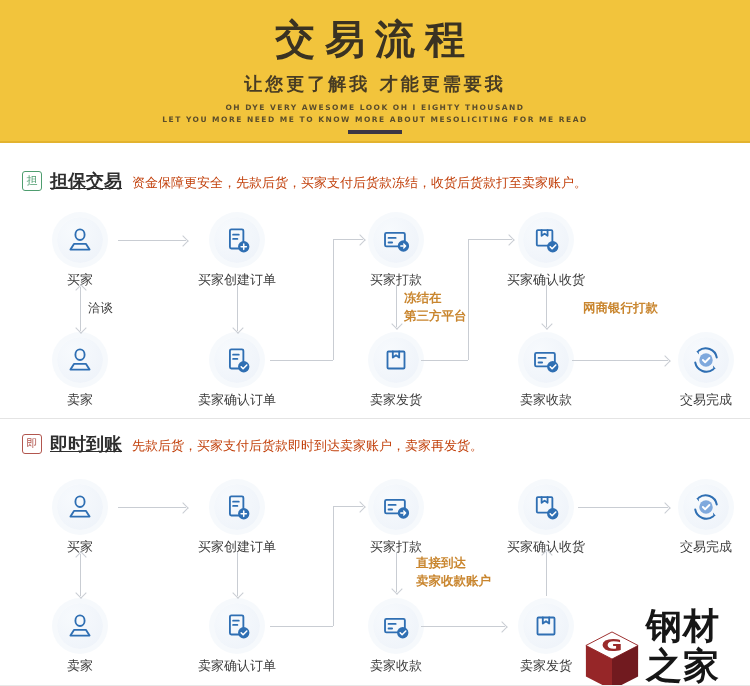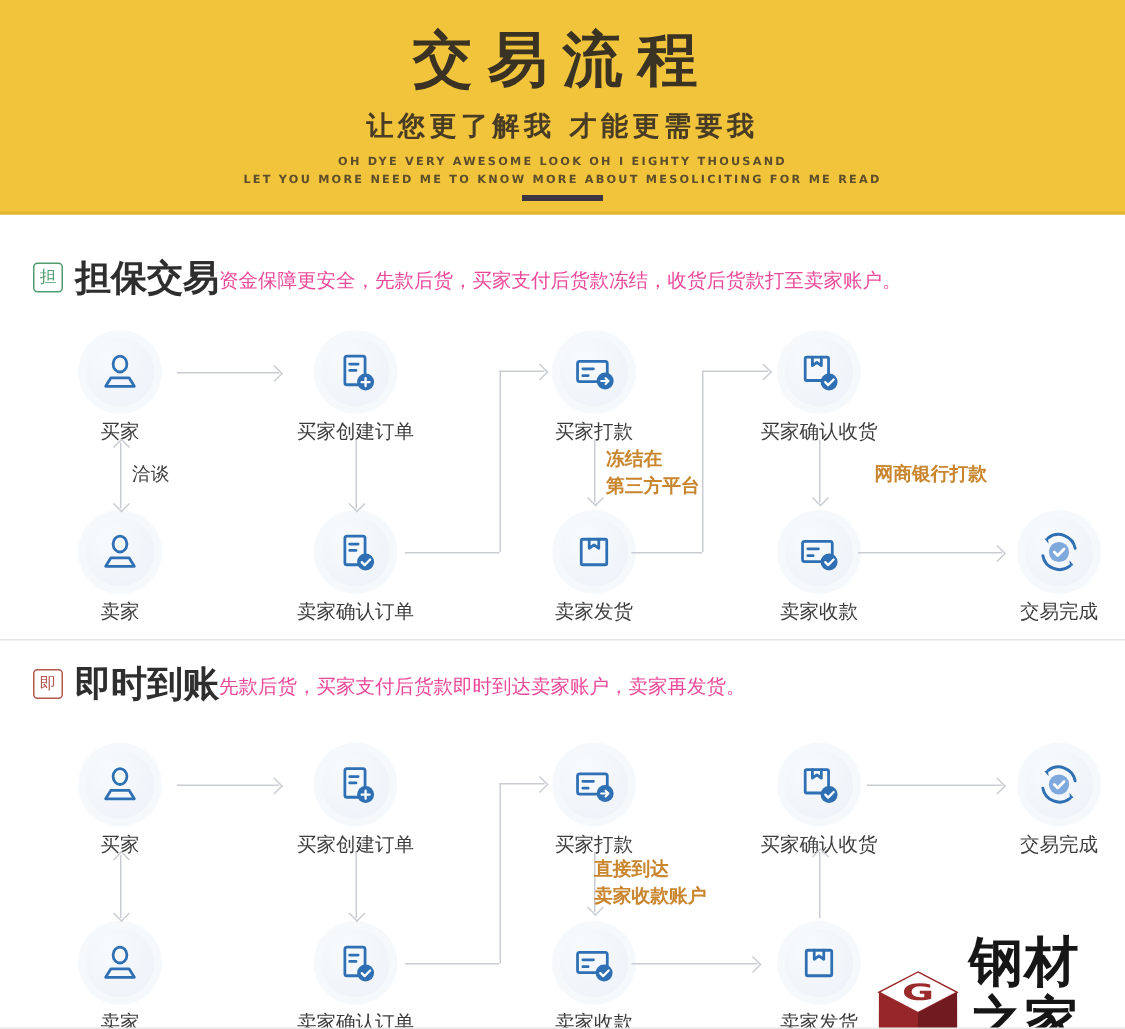--- a/index.html
+++ b/index.html
@@ -15,22 +15,22 @@
 
   
   .sec{position:relative;}
   .sec1{border-bottom:1px solid #E4E4E4;}
   .sec-head{display:flex;align-items:center;padding-left:22px;}
   .sec1 .sec-head{padding-top:26px;}
   .sec2 .sec-head{padding-top:13px;}
   .badge{width:18px;height:18px;border:1.5px solid;border-radius:3px;font-size:11px;line-height:18px;text-align:center;margin-right:8px;flex:0 0 auto;}
   .badge.green{color:#4E9D6F;border-color:#4E9D6F;}
   .badge.red{color:#B2564E;border-color:#B2564E;}
-  .sec-title{font-size:24px;font-weight:800;color:#2E2E2E;white-space:nowrap;}
-  .sec-desc{font-size:13px;color:#ec4899;padding-top:3px;}
+  .sec-title{font-size:18px;font-weight:800;color:#2E2E2E;margin-right:10px;white-space:nowrap;text-decoration:underline;}
+  .sec-desc{font-size:13px;color:#c2410c;padding-top:3px;}
 
   
   .diagram{position:relative;}
   .sec1 .diagram{height:215px;margin-top:10px;}
   .sec2 .diagram{height:218px;margin-top:8px;}
   .node{position:absolute;width:110px;text-align:center;}
   .icon-circle{width:46px;height:46px;margin:0 auto;border-radius:50%;
     background:radial-gradient(circle at 35% 30%,#f7fafd,#edf2f9);
     box-shadow:0 0 0 5px rgba(238,243,250,.5);
     display:flex;align-items:center;justify-content:center;}
@@ -334,21 +334,21 @@
       <div class="ln-h" style="left:270px;top:162px;width:63px"></div>
       <div class="ln-v" style="left:333px;top:42px;height:120px"></div>
       <div class="ln-h arr" style="left:333px;top:42px;width:30px"></div>
       <div class="ln-h arr" style="left:578px;top:43px;width:90px"></div>
       <div class="ln-v adown aup" style="left:80px;top:90px;height:42px"></div>
       <div class="ln-v adown" style="left:237px;top:88px;height:44px"></div>
       <div class="ln-v adown" style="left:396px;top:88px;height:40px"></div>
       <div class="ln-v aup" style="left:546px;top:88px;height:44px"></div>
       <div class="ln-h arr" style="left:421px;top:162px;width:84px"></div>
 
-      <div class="ann orange" style="left:396px;top:90px">
+      <div class="ann orange" style="left:416px;top:90px">
         <div>直接到达</div>
         <div>卖家收款账户</div>
       </div>
 
       <div class="logo">
         <svg class="logo-cube" viewBox="0 0 60 64">
           <polygon points="30,3 57,17 30,31 3,17" fill="#ffffff" stroke="#9A2B2B" stroke-width="1"></polygon>
           <g transform="translate(30,17) scale(1,0.58)">
             <text y="9" text-anchor="middle" font-size="27" font-weight="900" fill="#9A2B2B" font-family="DejaVu Sans, sans-serif">G</text>
           </g>

